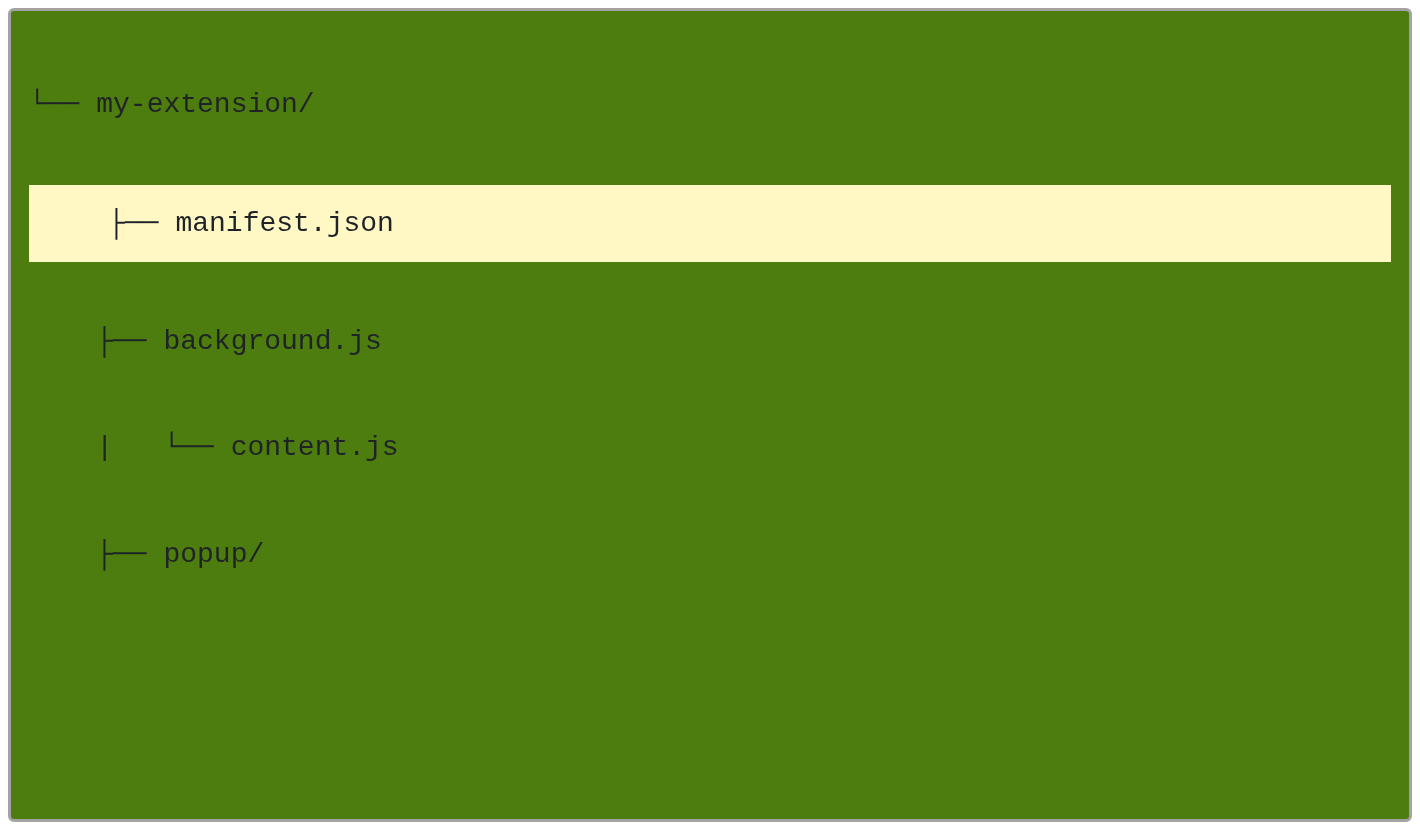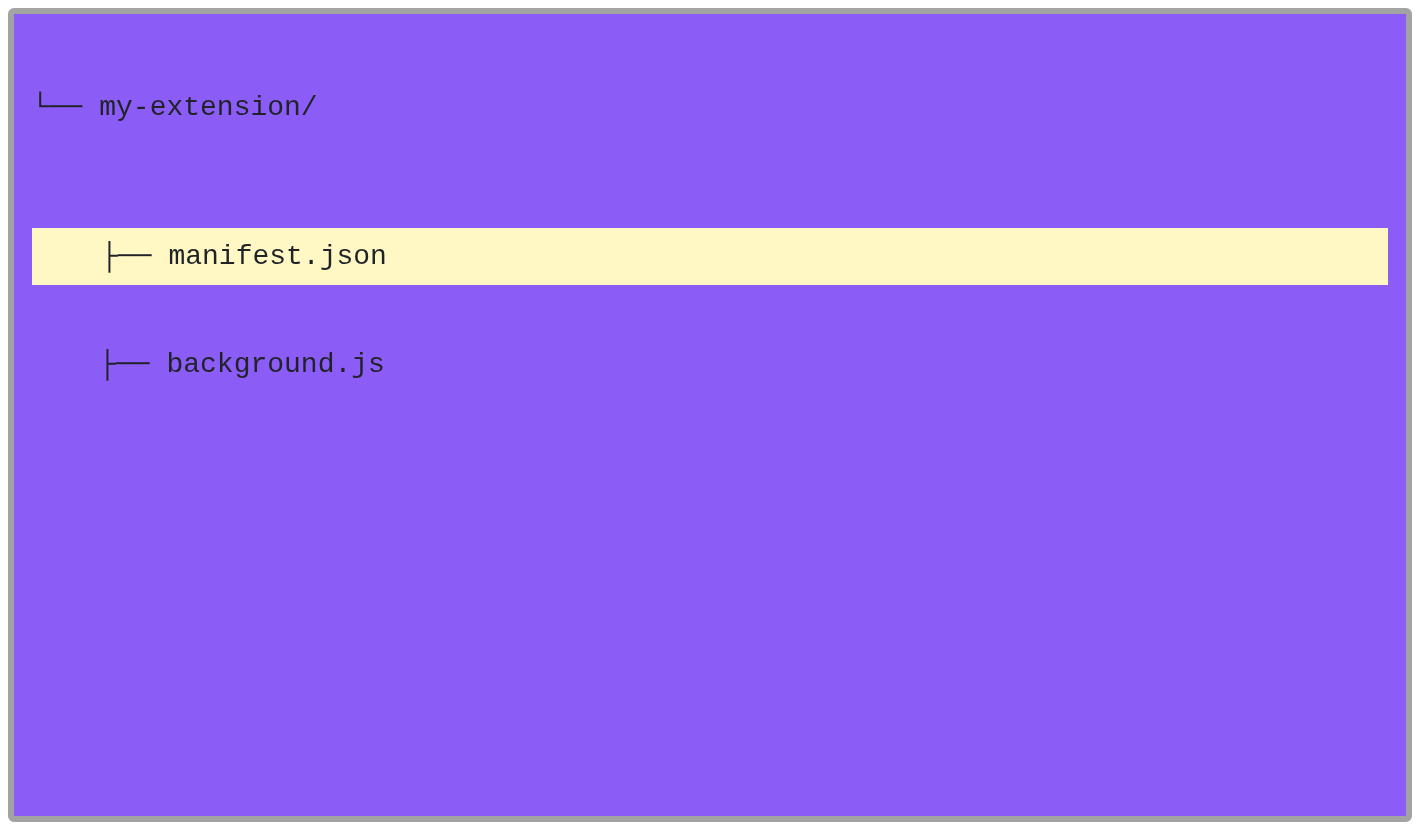--- a/index.html
+++ b/index.html
@@ -7,41 +7,43 @@
     margin: 0;
     padding: 0;
     width: 1420px;
     height: 830px;
     background: #ffffff;
     font-family: "SFMono-Regular", Consolas, "Liberation Mono", Menlo, ui-monospace, monospace;
     font-size: 28px;
     color: #1f2328;
   }
   .tree-container {
-    border: 6px solid #a3a3a3;
+    border: 3px solid #a3a3a3;
     border-radius: 6px;
-    background: #8b5cf6;
+    background: #4d7c0f;
     margin: 8px;
     padding: 14px 18px 16px 18px;
     width: calc(100% - 16px);
     height: calc(100% - 16px);
     line-height: 1.90;
     white-space: pre;
     overflow: hidden;
   }
   .line { display: block; }
-  .hl { background: #fff8c5; padding: 2px; margin-top: 40px; }
+  .hl { background: #fff8c5; padding: 12px; }
 </style>
 </head>
 <body>
 
 <div class="tree-container">
 <span class="line"><span>└── </span><span>my-extension/</span></span>
 <span class="line hl"><span>    ├── </span><span>manifest.json</span></span>
 <span class="line"><span>    ├── </span><span>background.js</span></span>
+<span class="line"><span>    |   └── </span><span>content.js</span></span>
+<span class="line"><span>    ├── </span><span>popup/</span></span>
 <span class="line"></span>
 
 
 
 
 
 
 
 </div>
 

